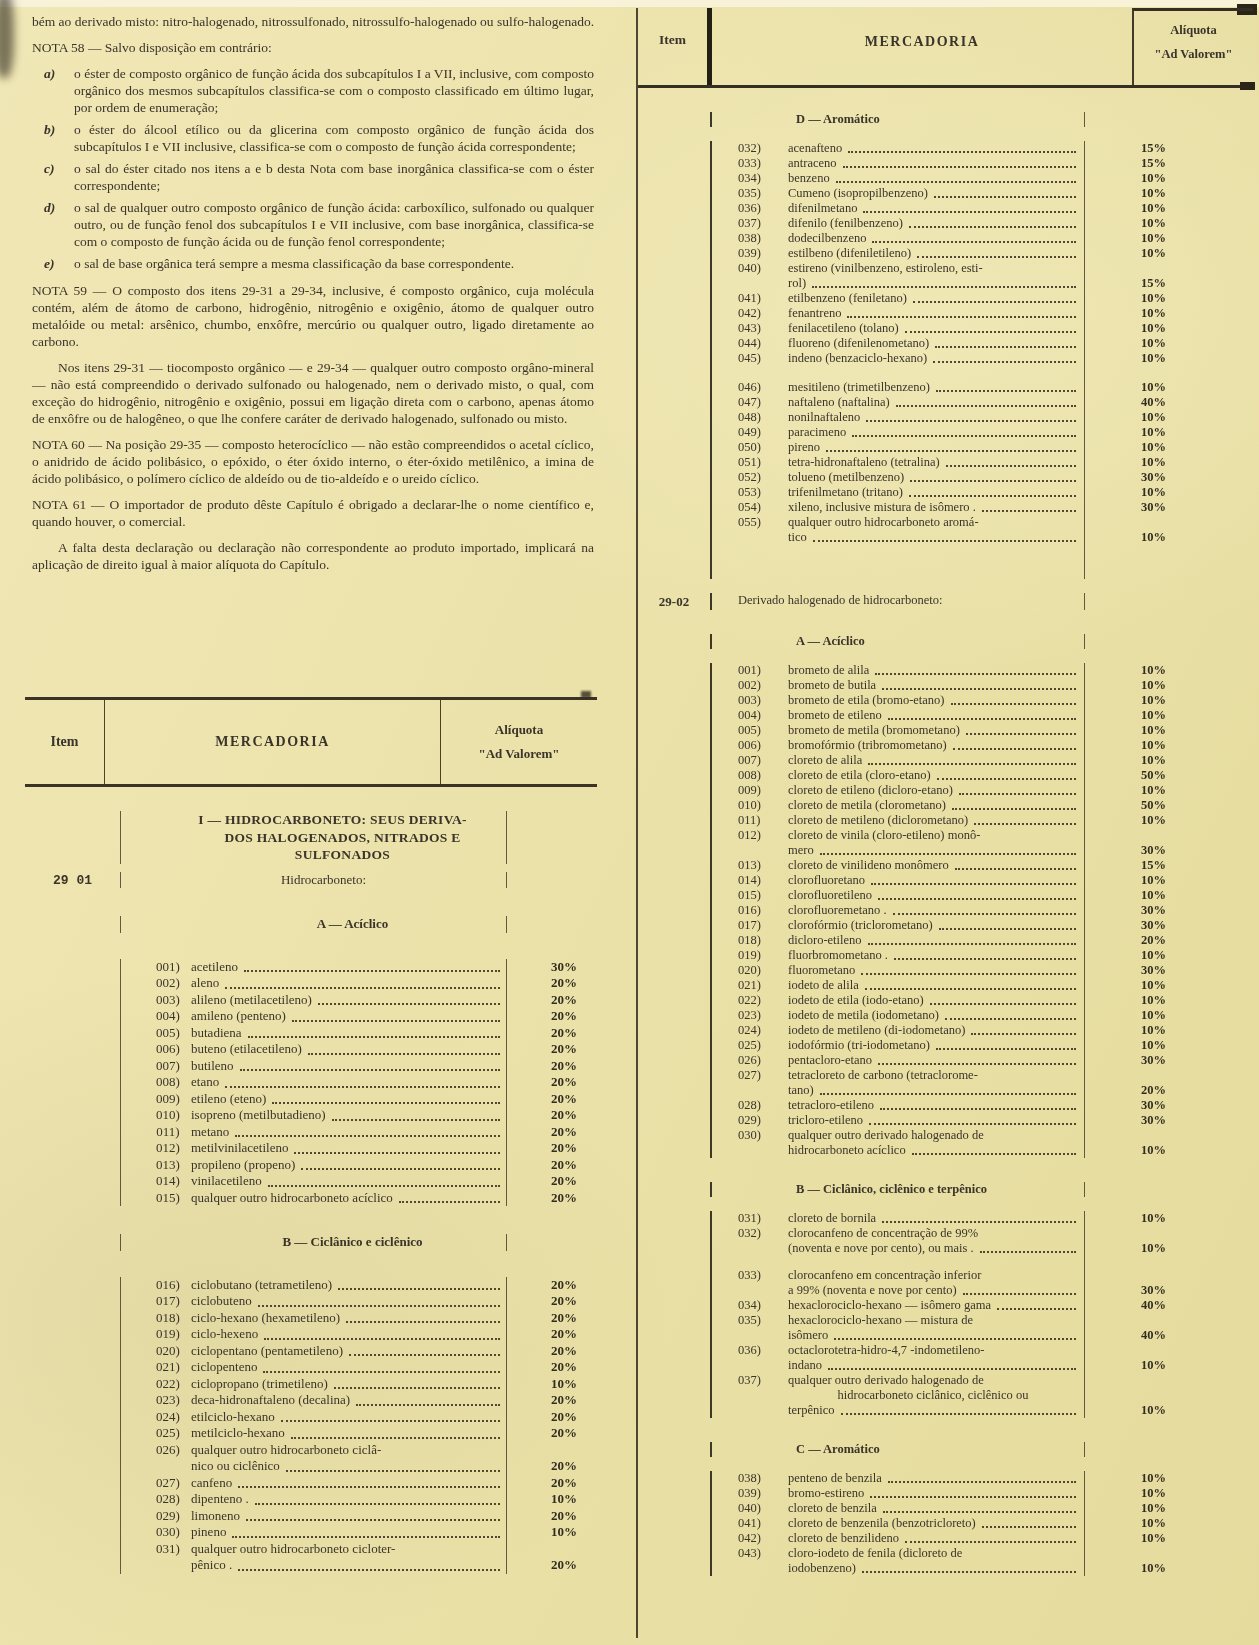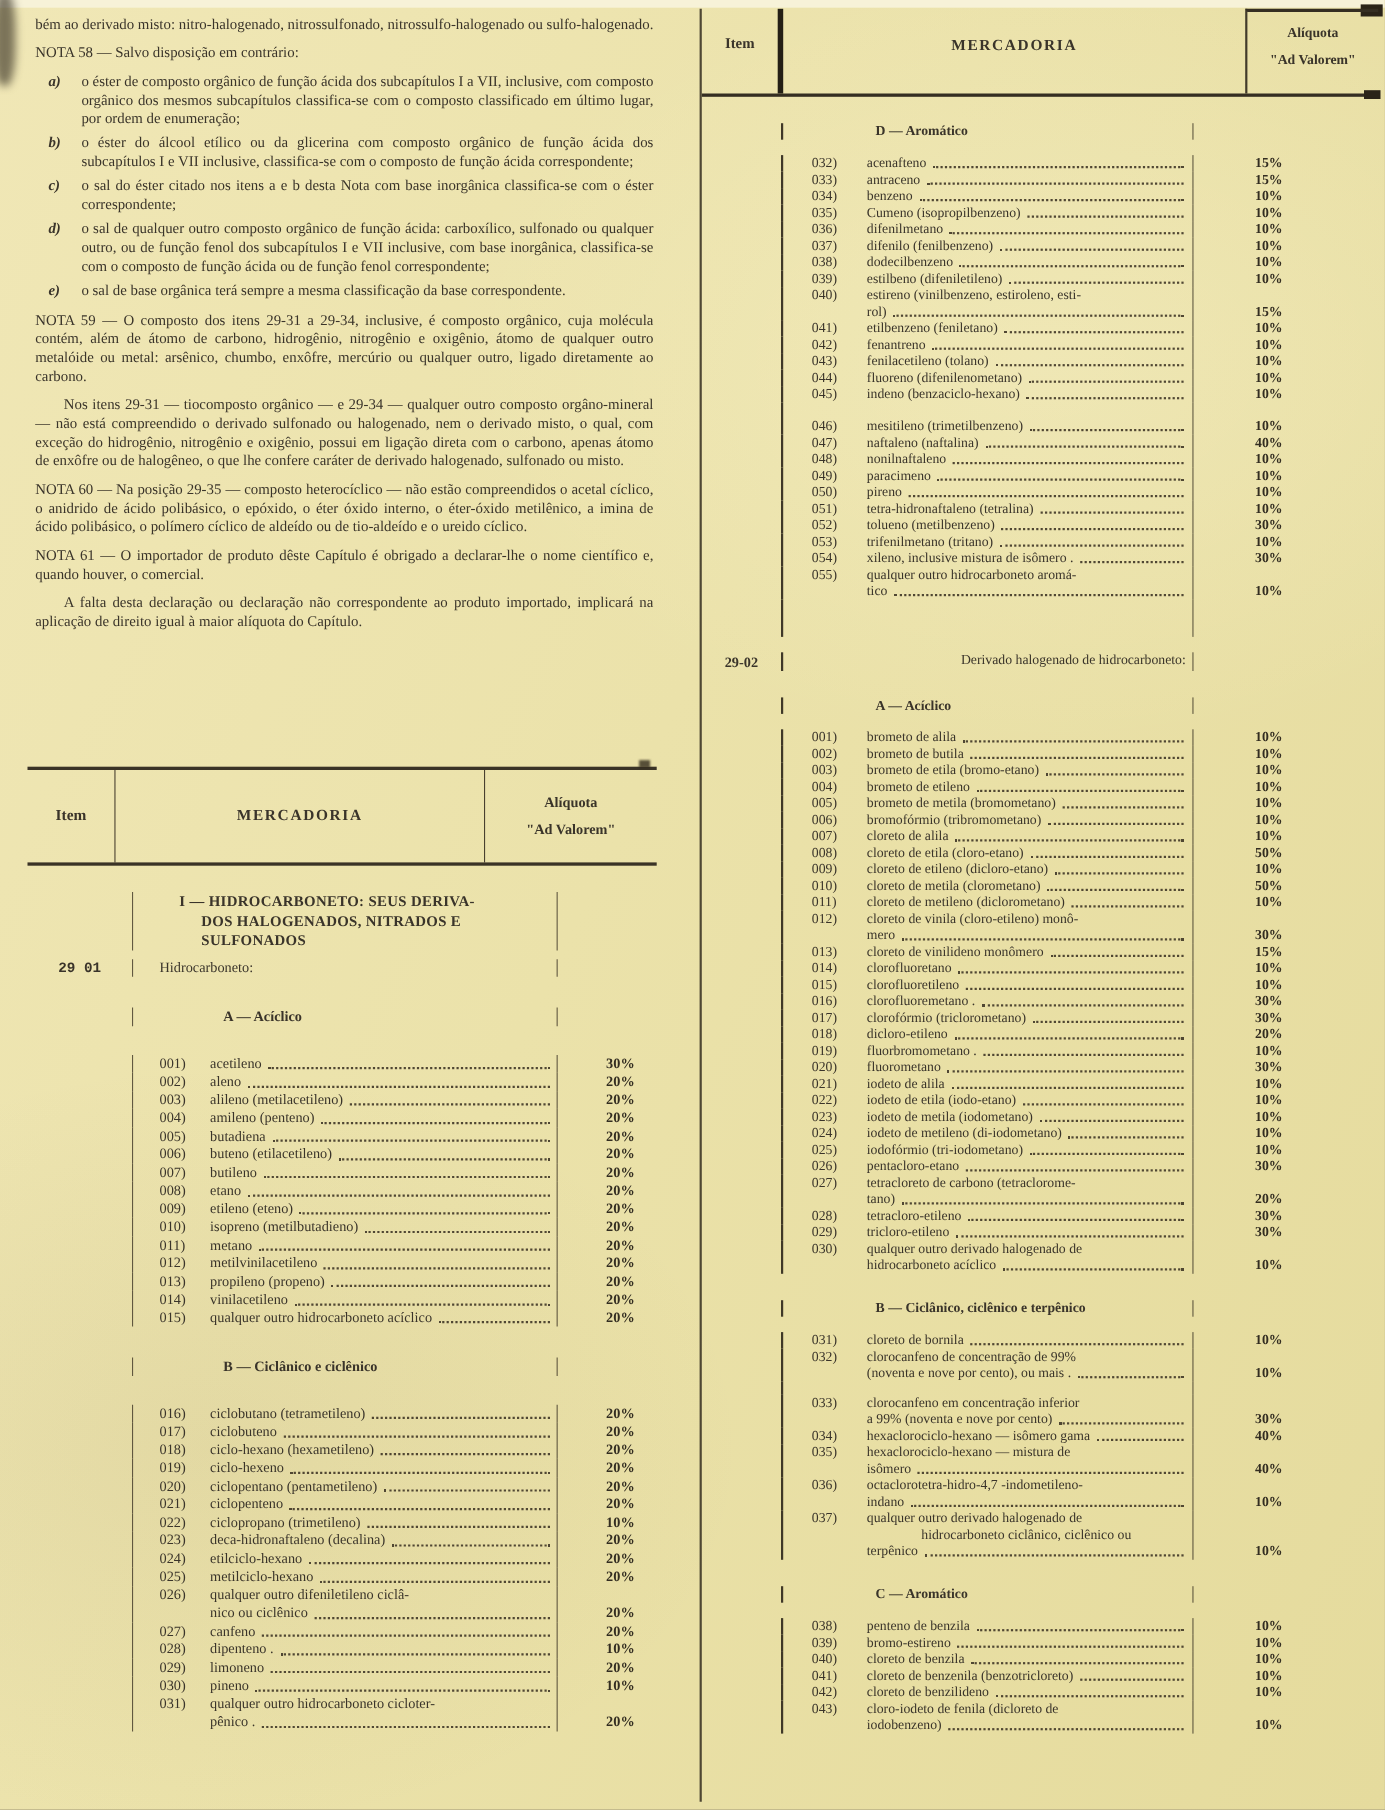--- a/index.html
+++ b/index.html
@@ -49,21 +49,21 @@
 
   
   .ltable { position:absolute; left:25px; top:697px; width:572px; font-size:13px; }
   .ltable .iline, .ltable .c-rate, .ltable .pos-text, .ltable .sec-text { line-height:16.5px; }
   .lt-head { display:flex; height:90px; border-top:3px solid #3a3326; border-bottom:3px solid #3a3326; position:relative; }
   .lt-head .th-item { width:80px; display:flex; align-items:center; justify-content:center; border-right:1.8px solid rgba(55,47,33,.9); font-weight:700; font-size:14px; }
   .lt-head .th-merc { flex:1; display:flex; align-items:center; justify-content:center; font-weight:700; font-size:14px; letter-spacing:1.5px; }
   .lt-head .th-aliq { width:157px; display:flex; flex-direction:column; align-items:center; justify-content:center; gap:8px; border-left:1.8px solid rgba(55,47,33,.9); font-weight:700; font-size:13px; }
   .lt-head::after { content:""; position:absolute; right:6px; top:-9px; width:10px; height:7px; background:rgba(50,42,28,.8); filter:blur(1px); }
   .ltable .c-code { width:95px;font-family:Liberation Mono, monospace; }
-  .ltable .c-merc { width:387px; padding:0 4px 0 24px; }
+  .ltable .c-merc { width:387px; padding:0 4px 0 24px;text-align:center; }
   .ltable .c-rate { width:90px; padding-left:44px; }
   .ltable .inum { width:46px; }
   .ltable .iline.cont { padding-left:46px; }
   .ltable .trow.group { margin:24px 0 8px 0; }
   .ltable .group-text { line-height:17.5px; font-size:13.5px; }
   .ltable .trow.pos { margin:8px 0 6px 0; }
   .ltable .trow.sec { margin:28px 0 26px 0; }
 
   
   .rtable { position:absolute; left:636px; top:8px; width:617px; height:1630px; border-left:2px solid rgba(50,43,30,.85); font-size:12.5px; }
@@ -71,21 +71,21 @@
   .rt-head { display:flex; height:80px; border-bottom:3px solid #352e22; position:relative; }
   .rt-head .th-item { width:74px; display:flex; align-items:flex-start; justify-content:center; padding-top:24px; border-right:5px solid #241f15; font-weight:700; font-size:13.5px; }
   .rt-head .th-merc { flex:1; display:flex; align-items:flex-start; justify-content:center; padding-top:26px; font-weight:700; font-size:14px; letter-spacing:1.5px; }
   .rt-head .th-aliq { width:121px; display:flex; flex-direction:column; align-items:center; justify-content:flex-start; padding-top:12px; gap:9px; border-left:2px solid rgba(48,41,28,.9); border-top:3px solid #352e22; font-weight:700; font-size:12.5px; }
   .rt-head::after { content:""; position:absolute; right:-2px; bottom:-5px; width:15px; height:8px; background:#2b2418; }
   .rtable .c-code { width:72px; }
   .rtable .c-merc { width:375px; padding:0 6px 0 26px; border-left-width:2.5px; border-left-color:rgba(45,38,26,.9); }
   .rtable .c-rate { width:166px; padding-left:56px; }
   .rtable .inum { width:50px; }
   .rtable .iline.cont { padding-left:50px;justify-content:center; }
-  .rtable .trow.pos { margin:14px 0 8px 0;text-align:right; }
+  .rtable .trow.pos { margin:14px 0 8px 0; }
   .rtable .trow.sec { margin:24px 0 14px 0; }
   .rtable .pos-code { font-size:13px; }
 </style>
 </head>
 <body>
 
 <div class="page">
   <div class="scan-strip"></div>
   <div class="smudge-tl"></div>
   <div class="blob-tr"></div>
@@ -470,21 +470,21 @@
             </div>
           </div>
           <div class="c-rate">20%</div>
         </div>
 
         <div class="trow item">
           <div class="c-code"></div>
           <div class="c-merc">
             <div class="iline">
               <span class="inum">026)</span>
-              <span class="itxt">qualquer outro difeniletileno ciclâ-</span>
+              <span class="itxt">qualquer outro hidrocarboneto ciclâ-</span>
             </div>
             <div class="iline cont">
               <span class="itxt">nico ou ciclênico</span>
               <span class="leader"></span>
             </div>
           </div>
           <div class="c-rate">20%</div>
         </div>
 
 

